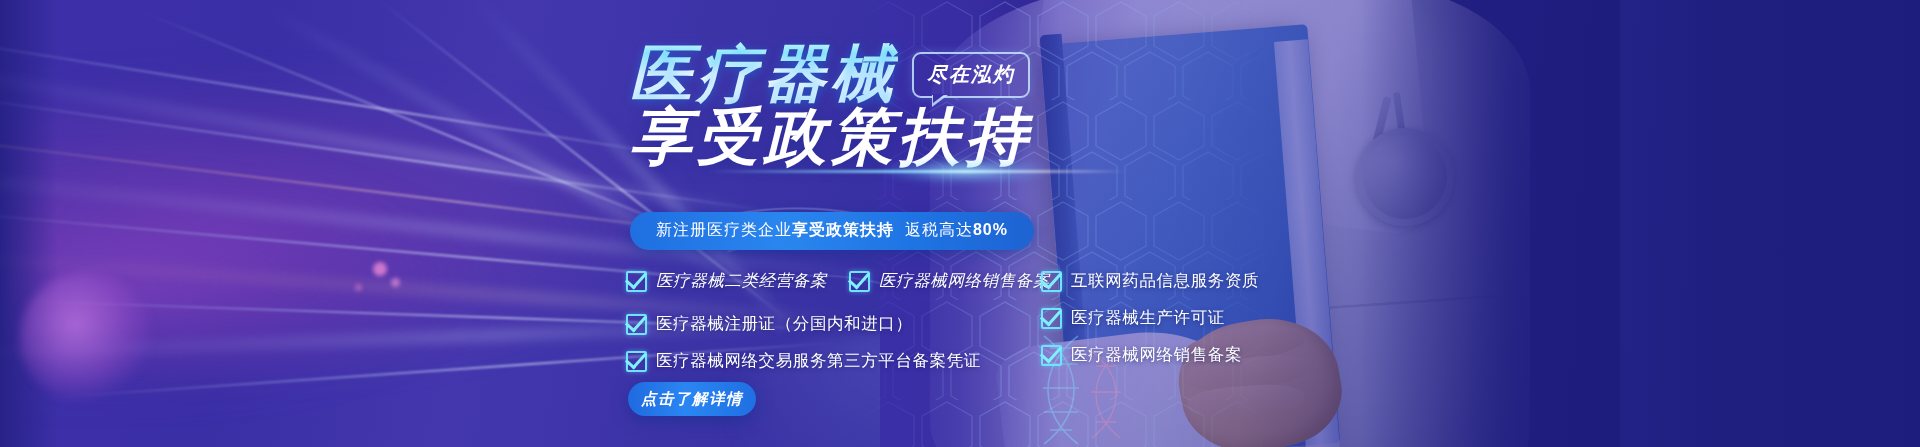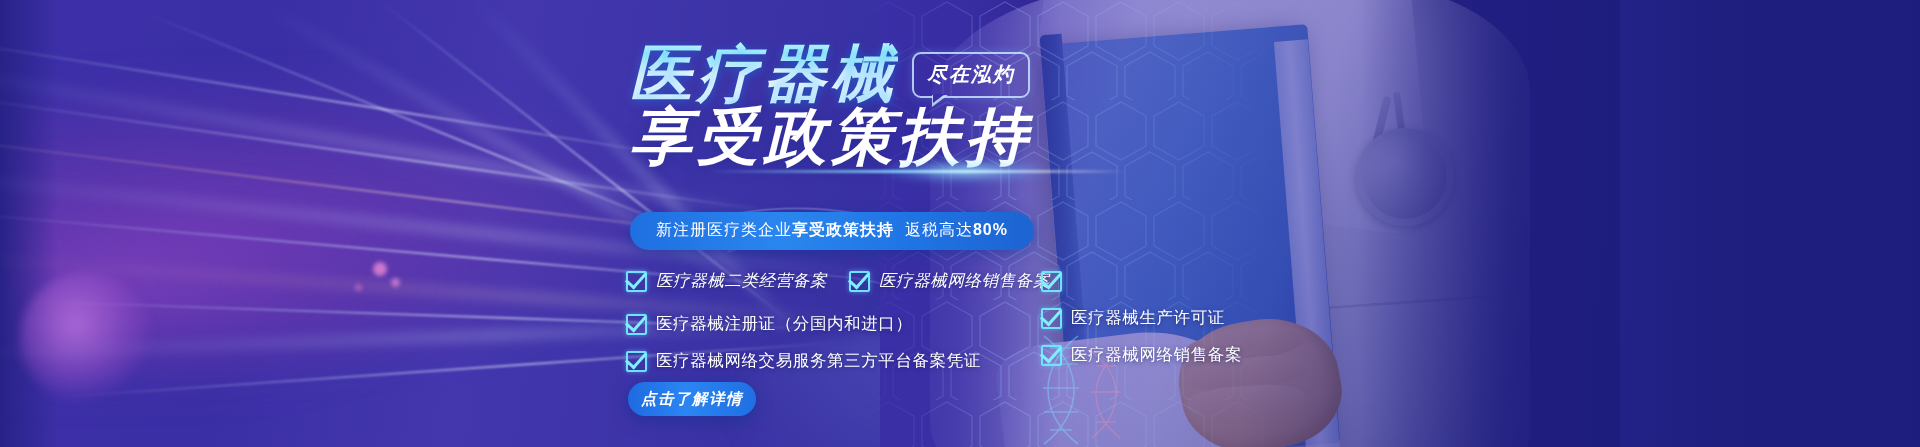--- a/index.html
+++ b/index.html
@@ -413,20 +413,21 @@
         </div>
         <div class="check-item">
           <span class="tick"></span>
           <span class="check-text">医疗器械网络交易服务第三方平台备案凭证</span>
         </div>
       </div>
 
       <div class="check-col col-right">
         <div class="check-item">
           <span class="tick"></span>
+          <span class="check-text">互联网药品信息服务资质</span>
         </div>
         <div class="check-item">
           <span class="tick"></span>
           <span class="check-text">医疗器械生产许可证</span>
         </div>
         <div class="check-item">
           <span class="tick"></span>
           <span class="check-text">医疗器械网络销售备案</span>
         </div>
       </div>

